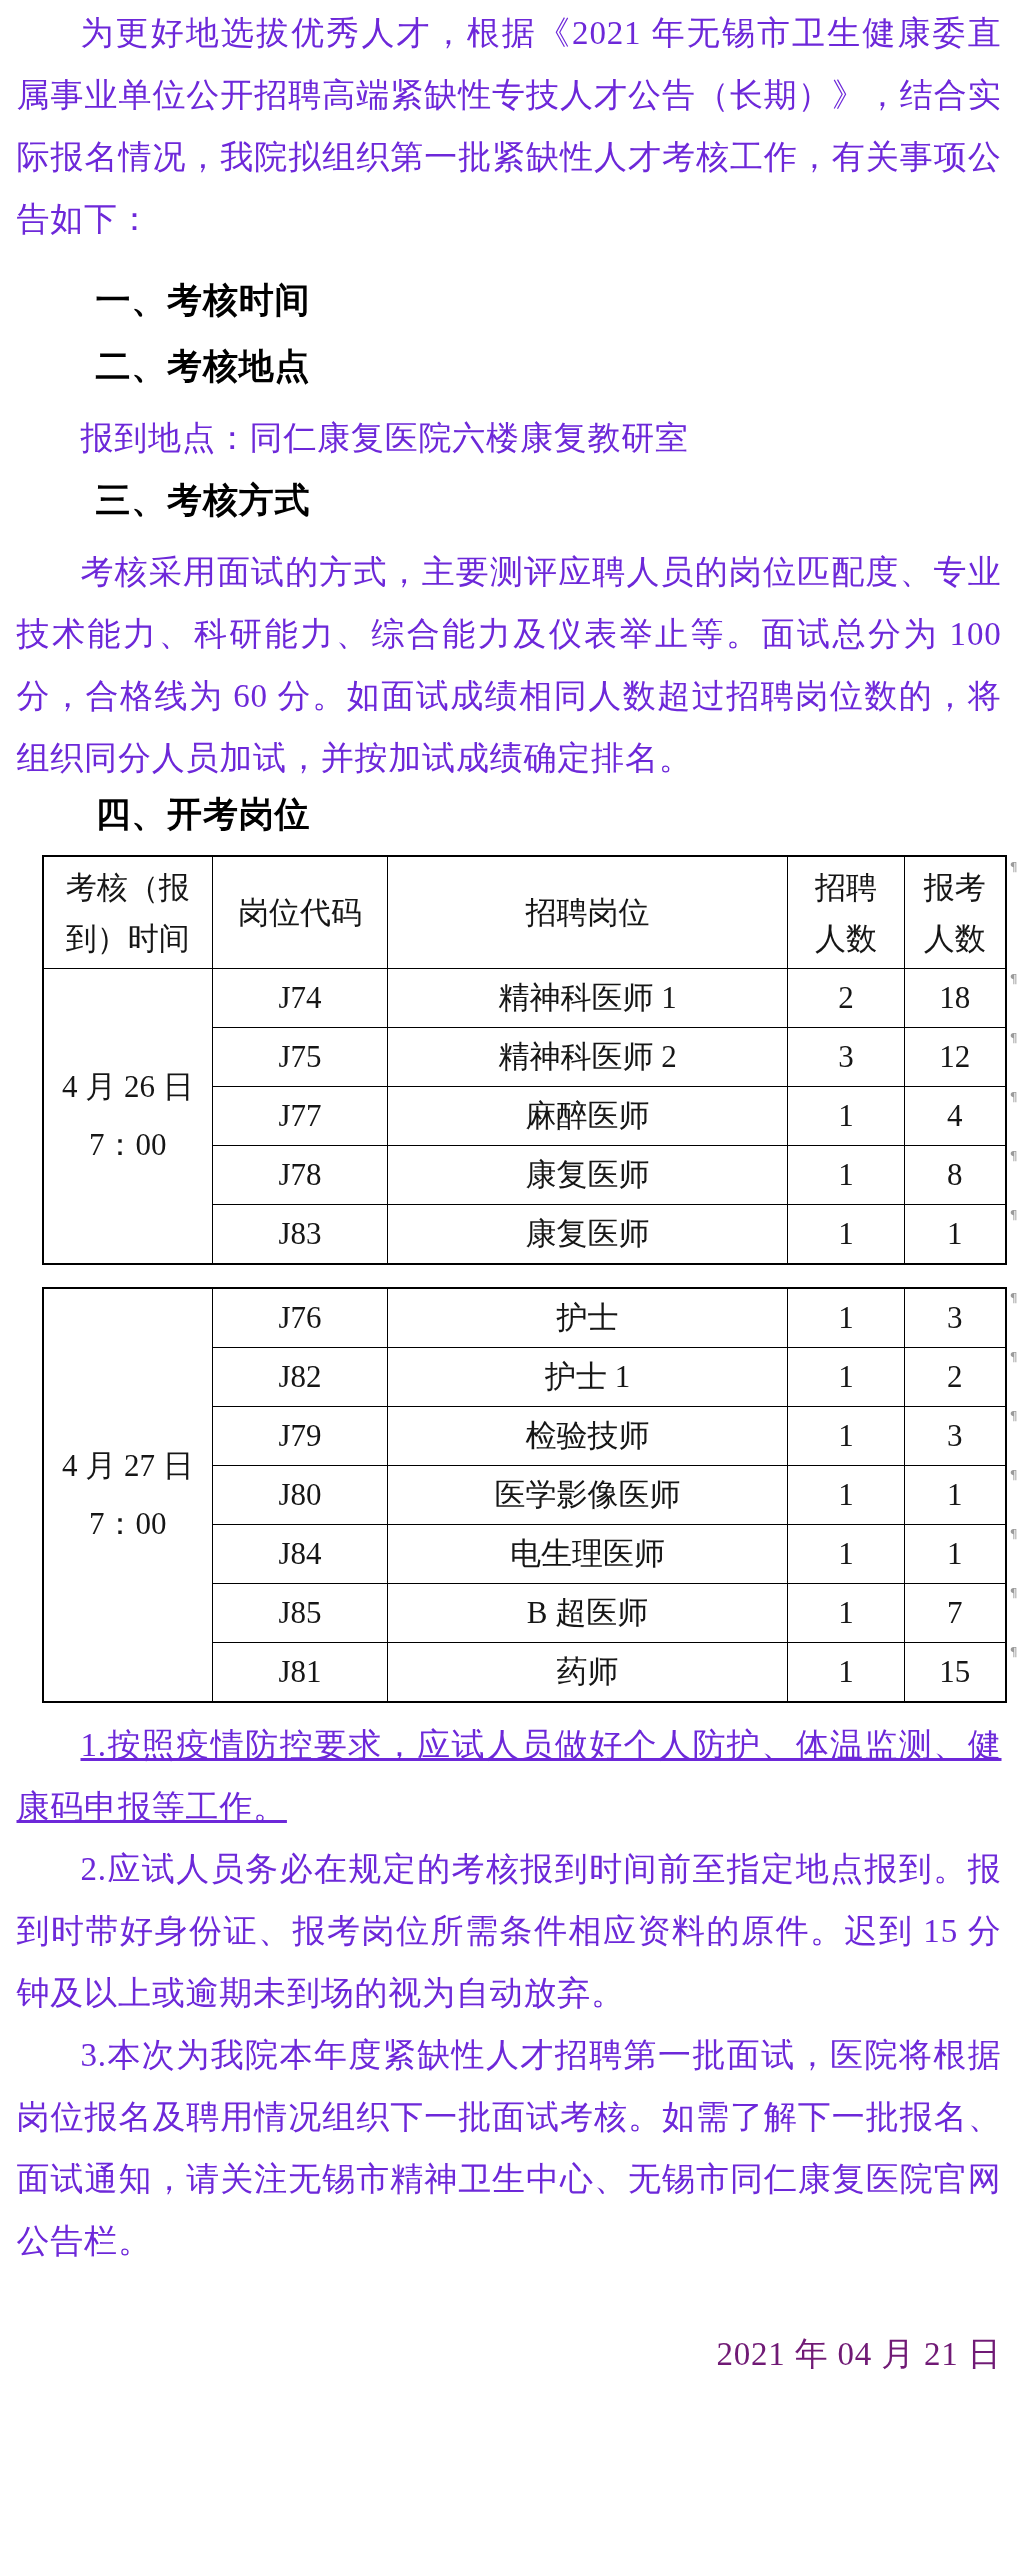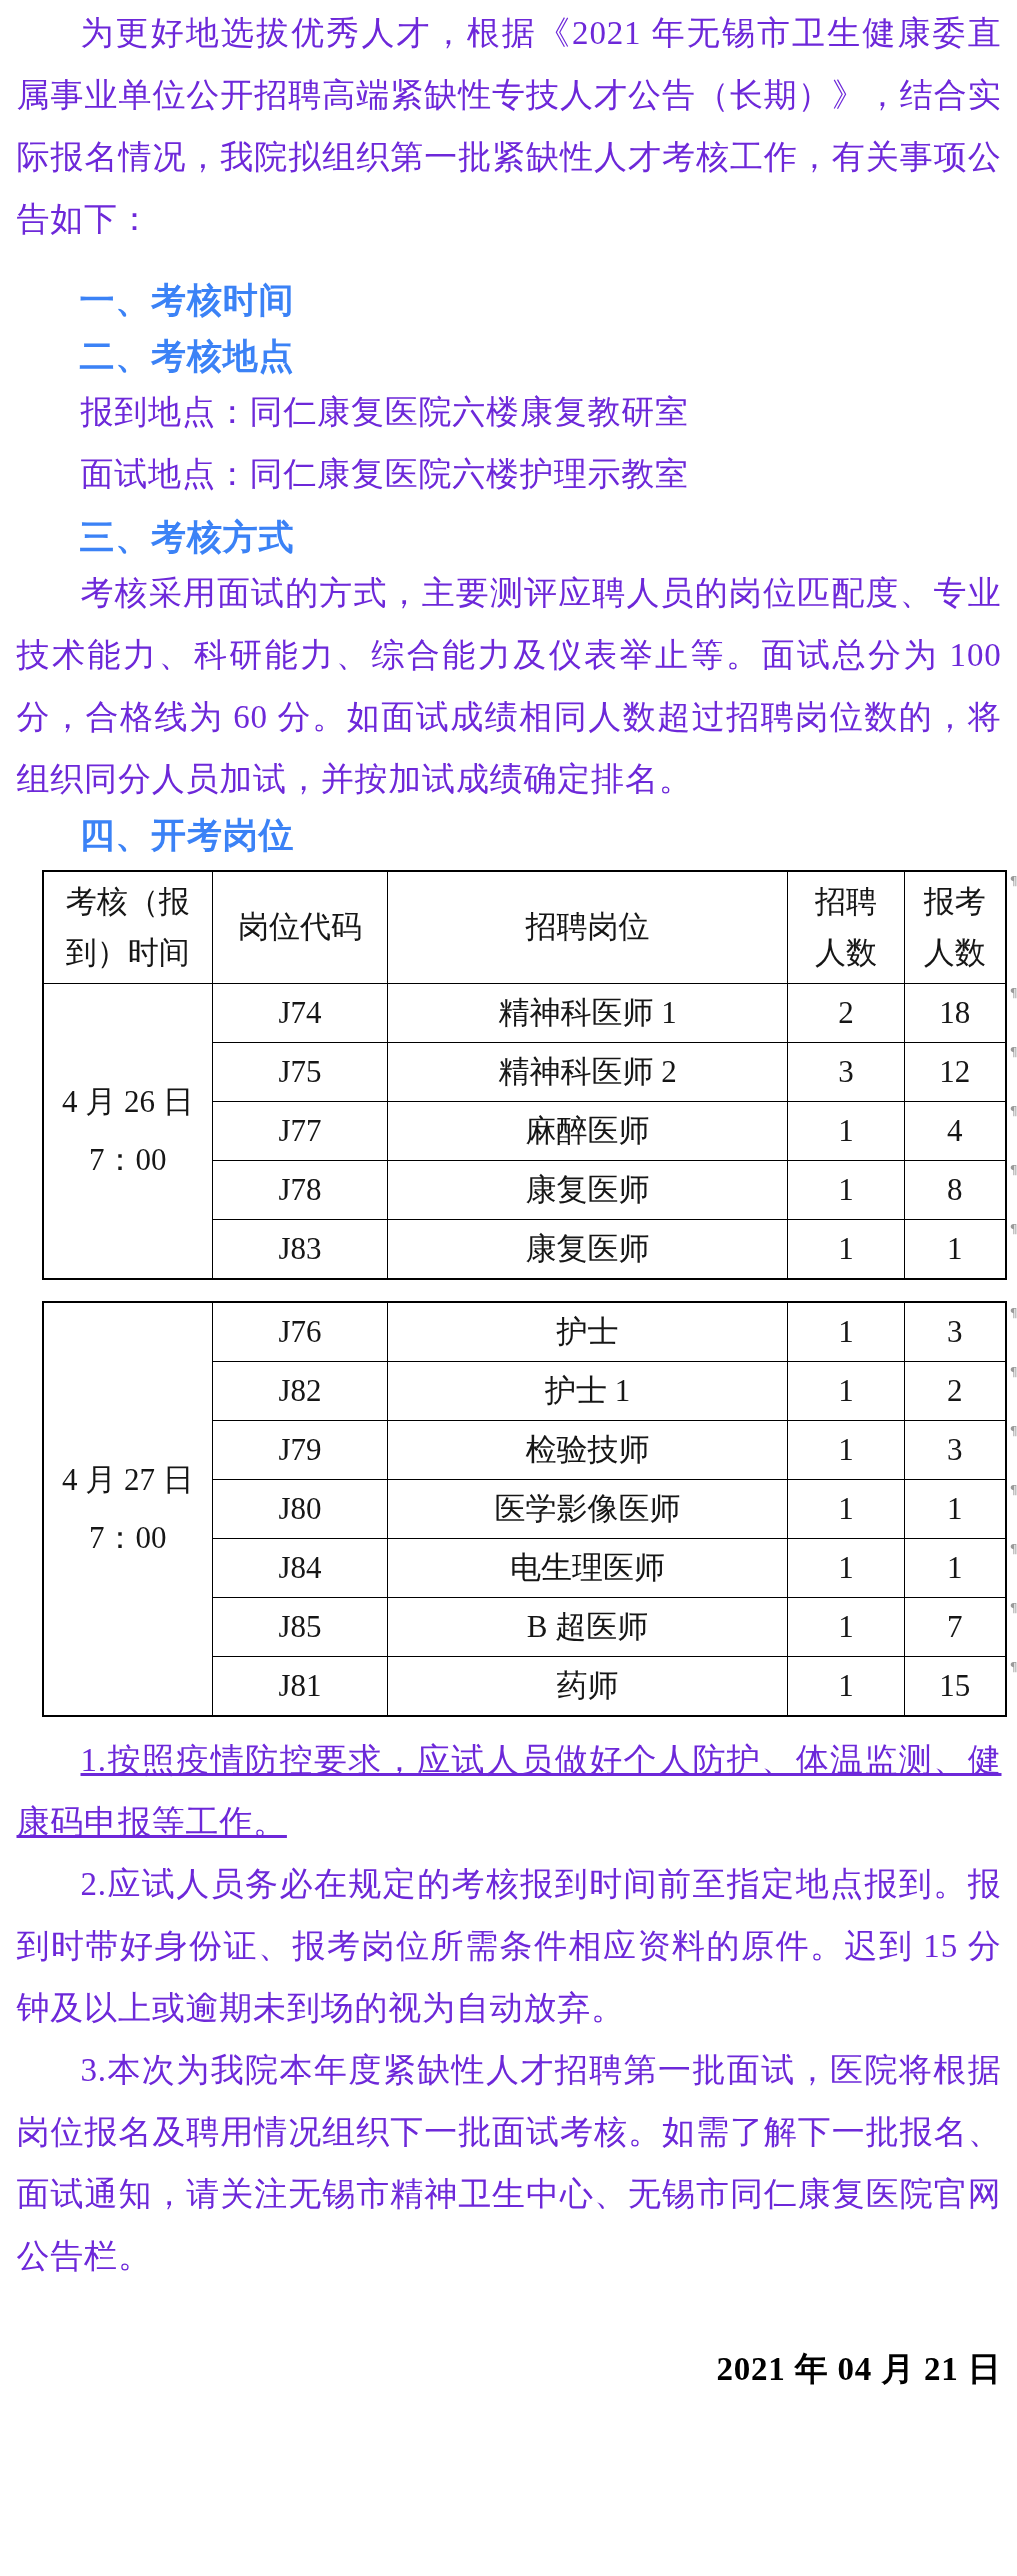--- a/index.html
+++ b/index.html
@@ -12,24 +12,24 @@
   
   .para{
     margin:0;
     font-size:33px;line-height:62px;letter-spacing:0.8px;
     text-align:justify;text-align-last:left;
     text-indent:64px;
     color:#6d28d9;
   }
   
   .hd{
-    margin:0;
+    margin:16px;
     font-family:"Liberation Sans","DejaVu Sans",sans-serif;
     font-weight:700;font-size:35px;line-height:50px;
-    text-indent:63px;letter-spacing:0.8px;color:#3b82f6;
+    text-indent:63px;letter-spacing:0.8px;color:#000000;
   }
   .hd1{margin-top:25px;}
   .hd2{margin-top:6.6px;}
   .hd3{margin-top:6.6px;}
   .hd4{margin-top:0;}
   .hd5{margin-top:59px;}
   .p5a{margin-top:11.6px;text-decoration:underline;}
   
   table.jobs{
     border-collapse:collapse;table-layout:fixed;
@@ -57,35 +57,34 @@
   .pmark{
     position:absolute;right:-13.2px;top:3.3px;
     font-family:"DejaVu Sans",sans-serif;
     font-size:12.4px;line-height:12.4px;color:#9a9a9a;
     letter-spacing:0;
   }
   
   .docdate{
     margin:51px 0 0 0;
     font-size:33px;line-height:62px;letter-spacing:0.8px;
-    text-align:right;color:#000000;font-weight:bold;
+    text-align:right;color:#701a75;
   }
 </style>
 </head>
 <body>
 
 <div class="page">
 
   <p class="para">为更好地选拔优秀人才，根据《2021 年无锡市卫生健康委直属事业单位公开招聘高端紧缺性专技人才公告（长期）》，结合实际报名情况，我院拟组织第一批紧缺性人才考核工作，有关事项公告如下：</p>
 
   <h2 class="hd hd1">一、考核时间</h2>
 
   <h2 class="hd hd2">二、考核地点</h2>
   <p class="para">报到地点：同仁康复医院六楼康复教研室</p>
-  <p class="para">面试地点：同仁康复医院六楼护理示教室</p>
 
   <h2 class="hd hd3">三、考核方式</h2>
   <p class="para">考核采用面试的方式，主要测评应聘人员的岗位匹配度、专业技术能力、科研能力、综合能力及仪表举止等。面试总分为 100 分，合格线为 60 分。如面试成绩相同人数超过招聘岗位数的，将组织同分人员加试，并按加试成绩确定排名。</p>
 
   <h2 class="hd hd4">四、开考岗位</h2>
 
   <table class="jobs t1">
     <colgroup>
       <col class="col-time">
         <col class="col-code">

